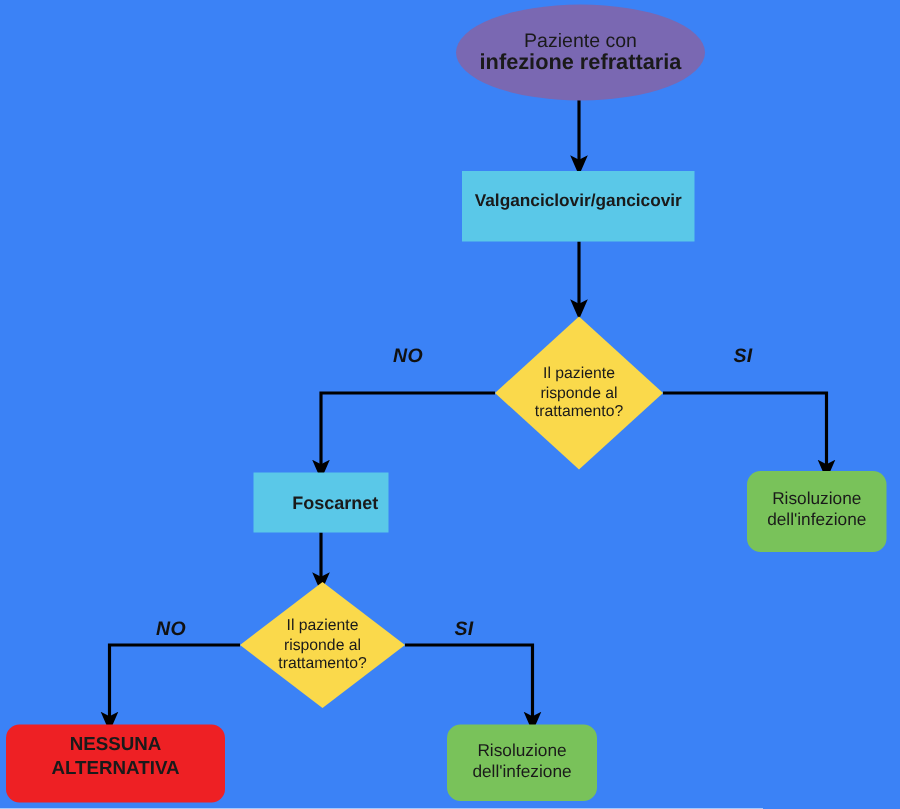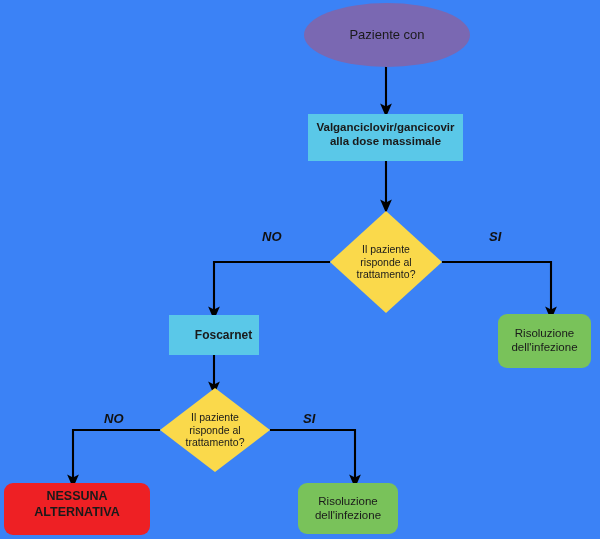--- a/index.html
+++ b/index.html
@@ -90,25 +90,25 @@
 
     <polygon points="215,388 270,430 215,472 160,430" fill="#fad94b"></polygon>
 
     <rect x="4" y="483" width="146" height="52" rx="9" ry="9" fill="#ee2024"></rect>
 
     <rect x="298" y="483" width="100" height="51" rx="9" ry="9" fill="#79c25a"></rect>
   </svg>
 
   <div class="node-label" style="left:304px; top:3px; width:166px; height:64px; font-size:13px;">
     <span class="t-reg">Paziente con</span>
+    <span class="t-bold" style="font-size:14.5px;">infezione refrattaria</span>
   </div>
 
   <div class="node-label" style="left:308px; top:114px; width:155px; height:41px; font-size:11.5px;">
     <span class="t-bold">Valganciclovir/gancicovir</span>
-    <span class="t-bold">alla dose massimale</span>
   </div>
 
   <div class="node-label" style="left:336px; top:226px; width:100px; height:72px; font-size:10.5px;">
     <span class="t-reg">Il paziente</span>
     <span class="t-reg">risponde al</span>
     <span class="t-reg">trattamento?</span>
   </div>
 
   <div class="node-label" style="left:169px; top:315px; width:109px; height:40px; font-size:12px;">
     <span class="t-bold">Foscarnet</span>

